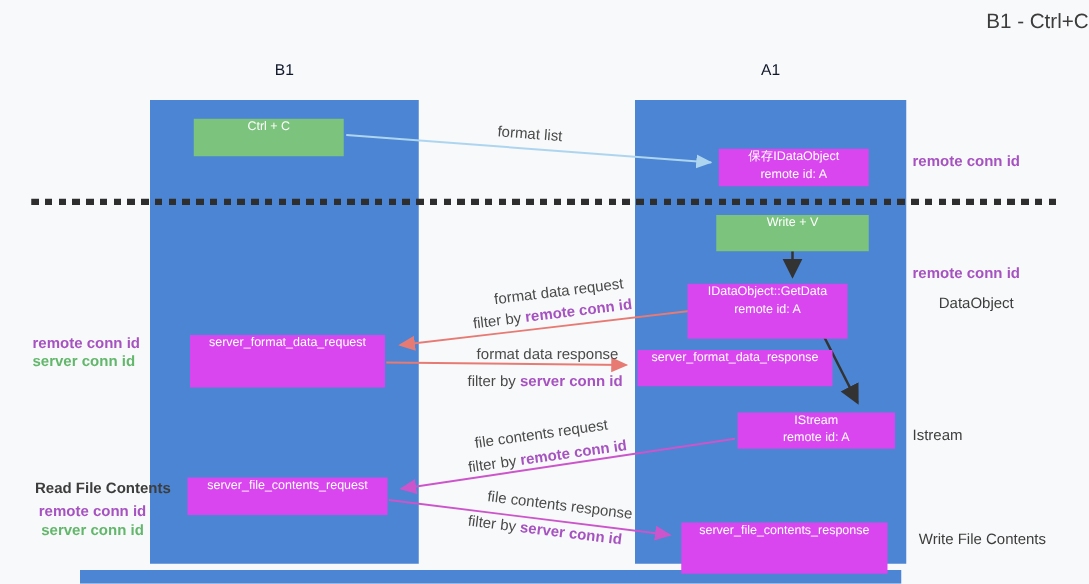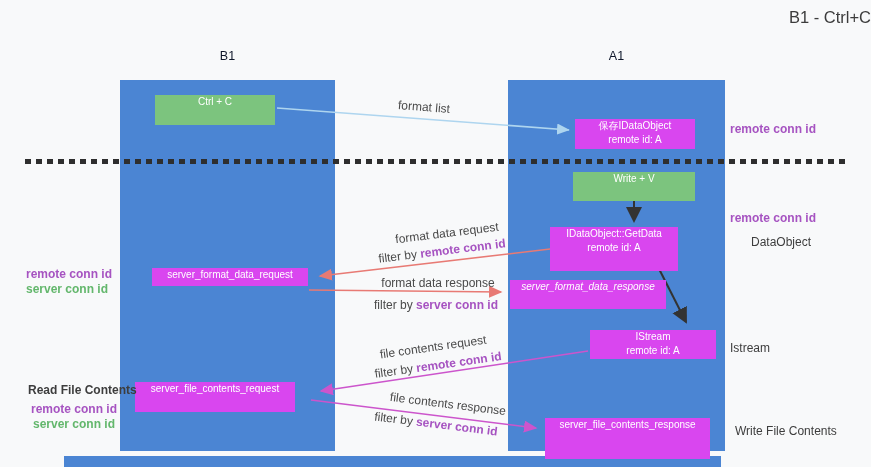--- a/index.html
+++ b/index.html
@@ -90,29 +90,29 @@
   <div class="node orange" style="left:550px;top:227px;width:128px;height:44px;">
     <div>IDataObject::GetData</div>
     <div>remote id: A</div>
   </div>
 
   <div class="node orange" style="left:590px;top:330px;width:126px;height:29px;">
     <div>IStream</div>
     <div>remote id: A</div>
   </div>
 
-  <div class="node orange" style="left:152px;top:268px;width:156px;height:18px;">
+  <div class="node orange" style="left:152px;top:268px;width:156px;height:42px;">
     <div>server_format_data_request</div>
   </div>
 
-  <div class="node orange" style="left:510px;top:280px;width:156px;height:29px;font-style:italic;">
+  <div class="node orange" style="left:510px;top:280px;width:156px;height:29px;">
     <div>server_format_data_response</div>
   </div>
 
-  <div class="node orange" style="left:135px;top:382px;width:160px;height:30px;">
+  <div class="node orange" style="left:150px;top:382px;width:160px;height:30px;">
     <div>server_file_contents_request</div>
   </div>
 
   <div class="node orange" style="left:545px;top:418px;width:165px;height:41px;">
     <div>server_file_contents_response</div>
   </div>
 
   <div class="edge-label" style="left:424px;top:107px;transform:translate(-50%,-50%) rotate(4.5deg);">format list</div>
 
   <div class="edge-label" style="left:447px;top:233px;transform:translate(-50%,-50%) rotate(-7deg);">format data request</div>

